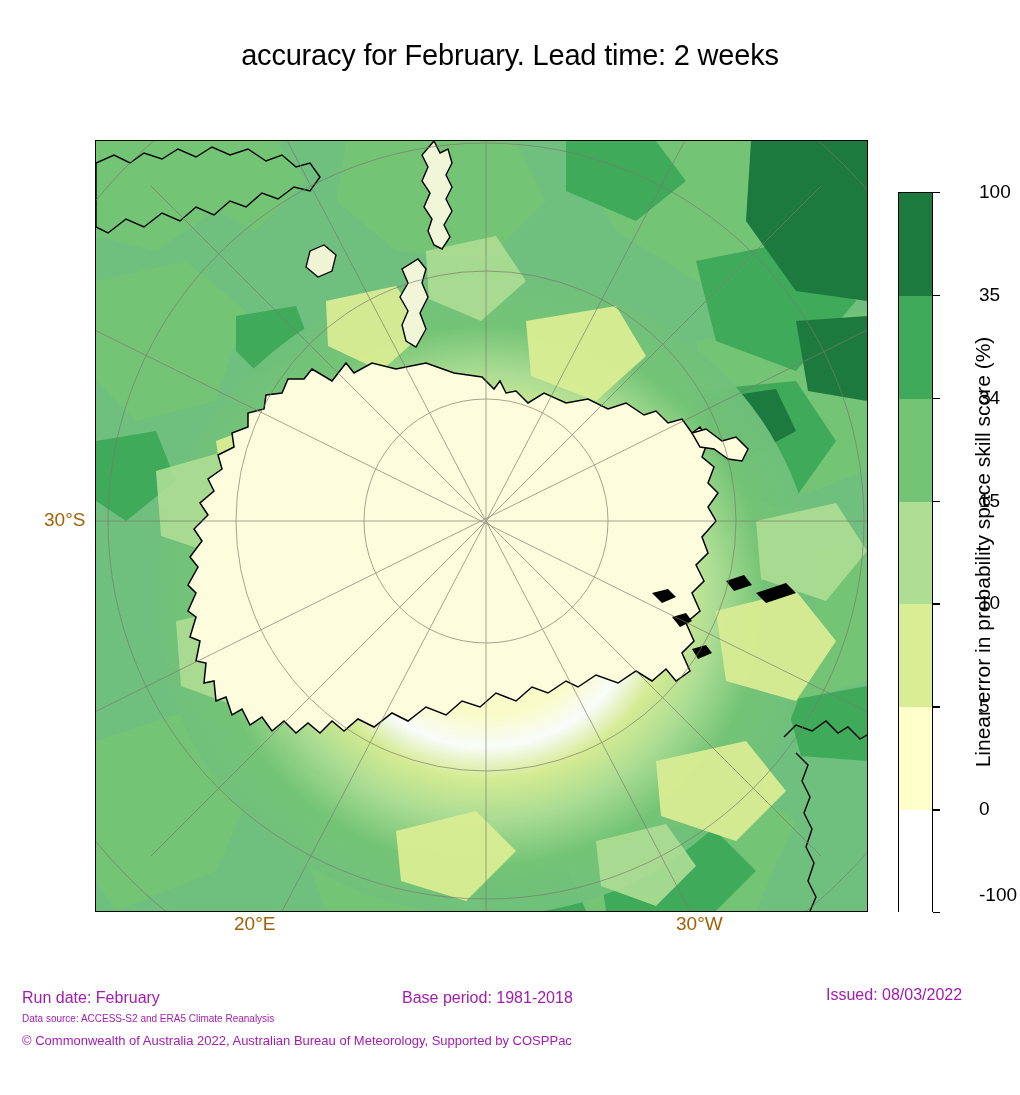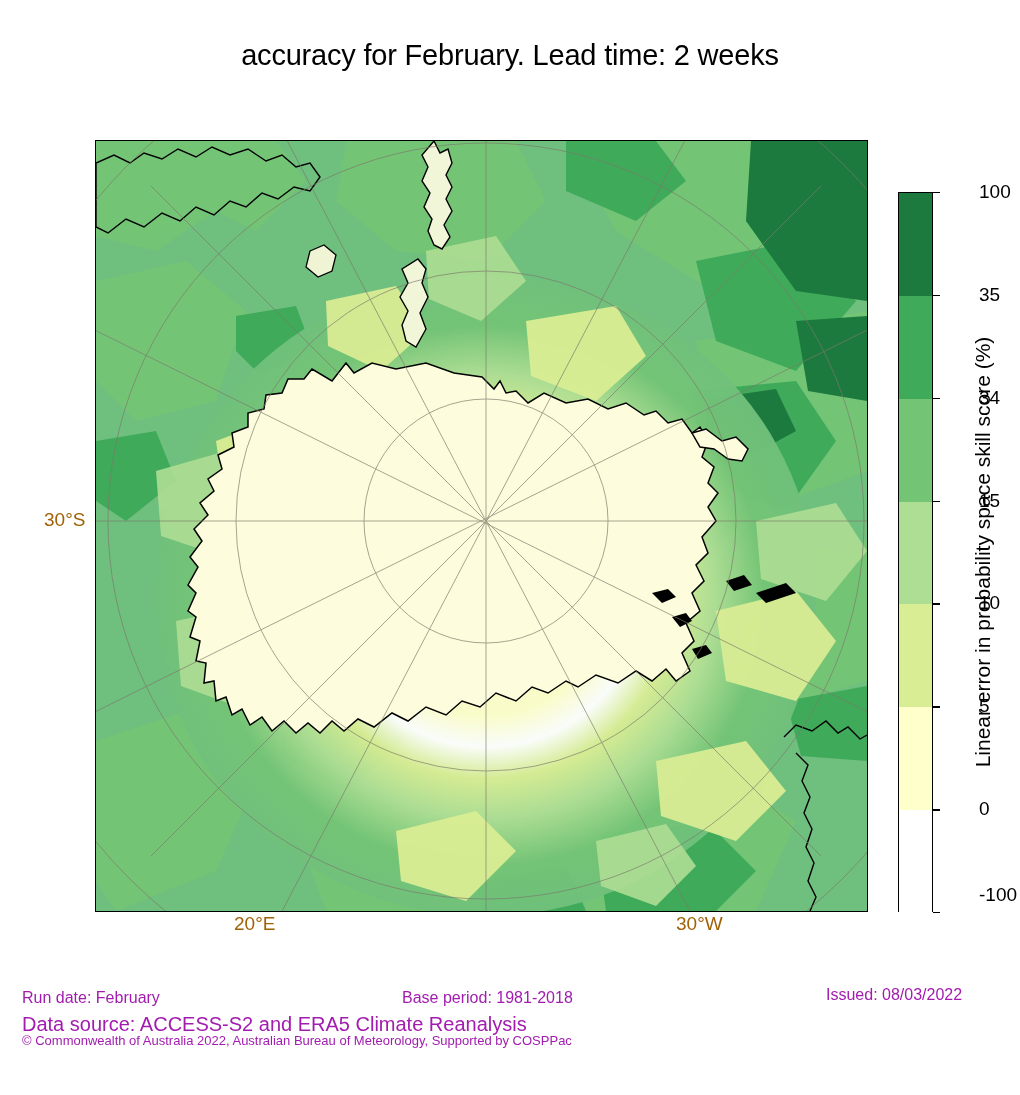--- a/index.html
+++ b/index.html
@@ -32,21 +32,21 @@
           transform:translateY(-50%);color:#000000;margin-left:36px;}
   #cbar-title{position:absolute;left:966px;top:192px;width:720px;height:34px;
               transform-origin:0 0;transform:rotate(-90deg) translate(-720px,0);
               font-size:21px;text-align:center;line-height:34px;white-space:nowrap;color:#000;}
 
   
   .foot{position:absolute;font-size:16px;color:#a21caf;white-space:nowrap;}
   #foot-run{left:22px;top:989px;}
   #foot-base{left:402px;top:989px;}
   #foot-issued{left:826px;top:986px;}
-  #foot-src{left:22px;top:1013px;font-size:20px;}
+  #foot-src{left:22px;top:1013px;font-size:10px;}
   #foot-copy{left:22px;top:1033px;font-size:13px;}
 </style>
 </head>
 <body>
 
 <div id="title">
   <span class="l">accuracy for February. Lead time: 2 weeks</span>
 </div>
 
 <div id="map-frame">

